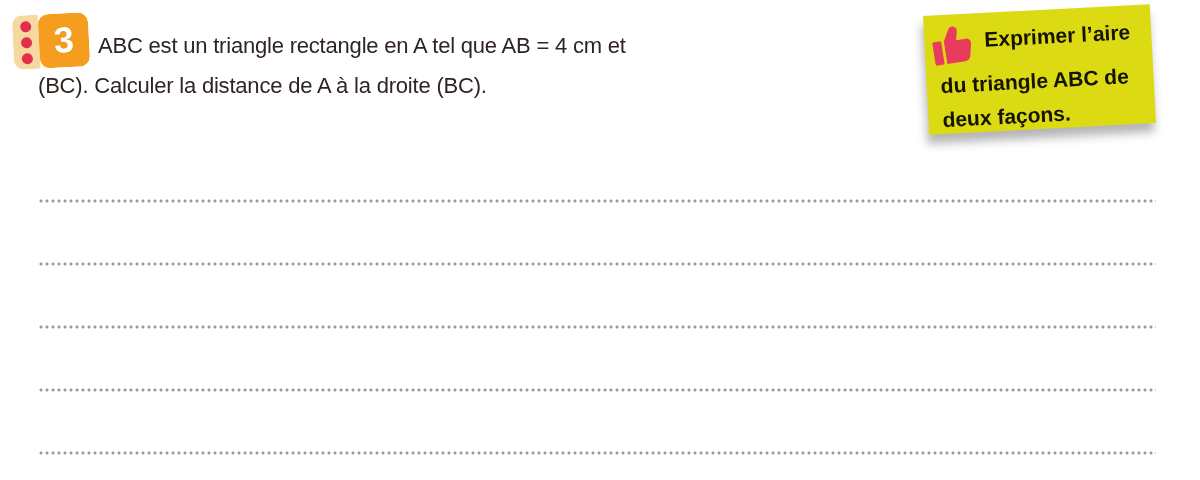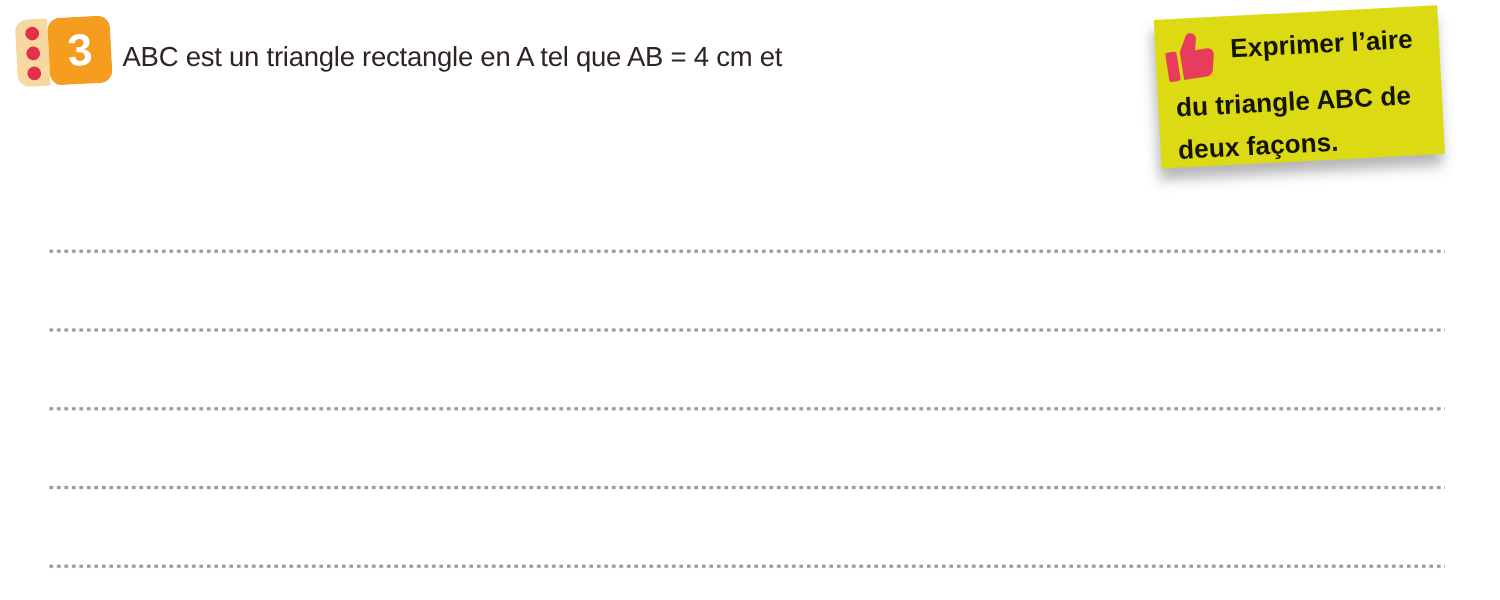--- a/index.html
+++ b/index.html
@@ -113,20 +113,21 @@
     <div class="badge-strip">
       <div class="badge-dot"></div>
       <div class="badge-dot"></div>
       <div class="badge-dot"></div>
     </div>
     <div class="badge-num">3</div>
   </div>
 
   <div class="statement">
     <div class="statement-line first">ABC est un triangle rectangle en A tel que AB = 4 cm et</div>
+    <div class="statement-line">(BC). Calculer la distance de A à la droite (BC).</div>
   </div>
 
   <div class="note">
     <div class="note-row">
       <span class="thumb-icon">
         <svg width="46" height="40" viewBox="0 0 50 44">
           <g fill="#e83c5c">
             <rect x="0" y="16" width="10" height="26" rx="2"></rect>
             <path d="M13 42 l20 0 c3.2 0 5.8 -2.2 6.4 -5.2 l2.8 -13 c0.6 -3.2 -1.8 -6.3 -5.2 -6.3 l-10.5 0 2.3 -9.3 c0.7 -2.7 -1 -5.5 -3.7 -6.1 c-2.2 -0.5 -4.4 0.6 -5.3 2.6 L13 17 Z"></path>
           </g>

